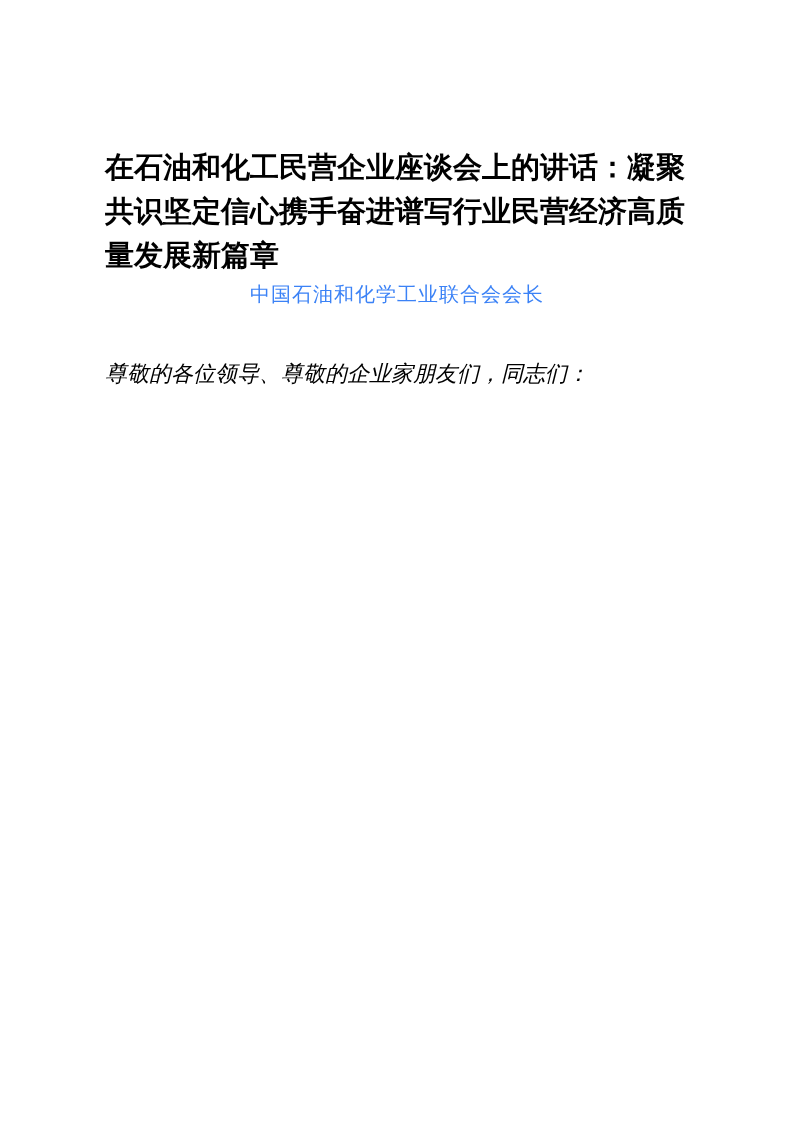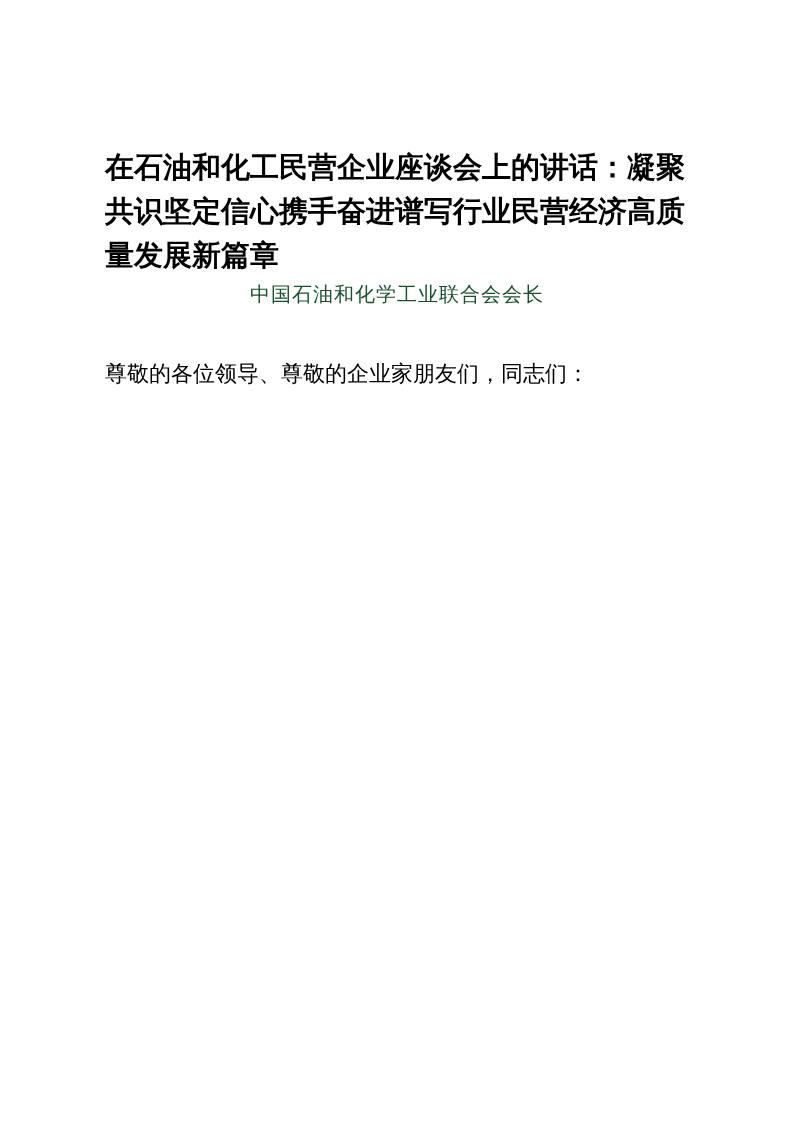--- a/index.html
+++ b/index.html
@@ -29,34 +29,35 @@
     color: #000000;
   }
   .doc-byline {
     margin: 2px 0 0 0;
     font-family: "Liberation Serif", serif;
     font-weight: normal;
     font-size: 20px;
     line-height: 30px;
     letter-spacing: 1px;
     text-align: center;
-    color: #14532d;
+    color: #3b82f6;
   }
   .doc-body {
     margin-top: 46px;
     font-family: "Liberation Serif", serif;
     font-size: 22px;
     line-height: 38px;
     text-align: justify;
     text-justify: inter-character;
     color: #000000;
   }
   .doc-body p {
     margin: 0;
     padding: 0;
+    font-style: italic;
   }
   .salutation {
     text-indent: 0;
   }
   .para {
     text-indent: 2em;
   }
   .section-heading {
     text-indent: 2em;
     font-weight: bold;

